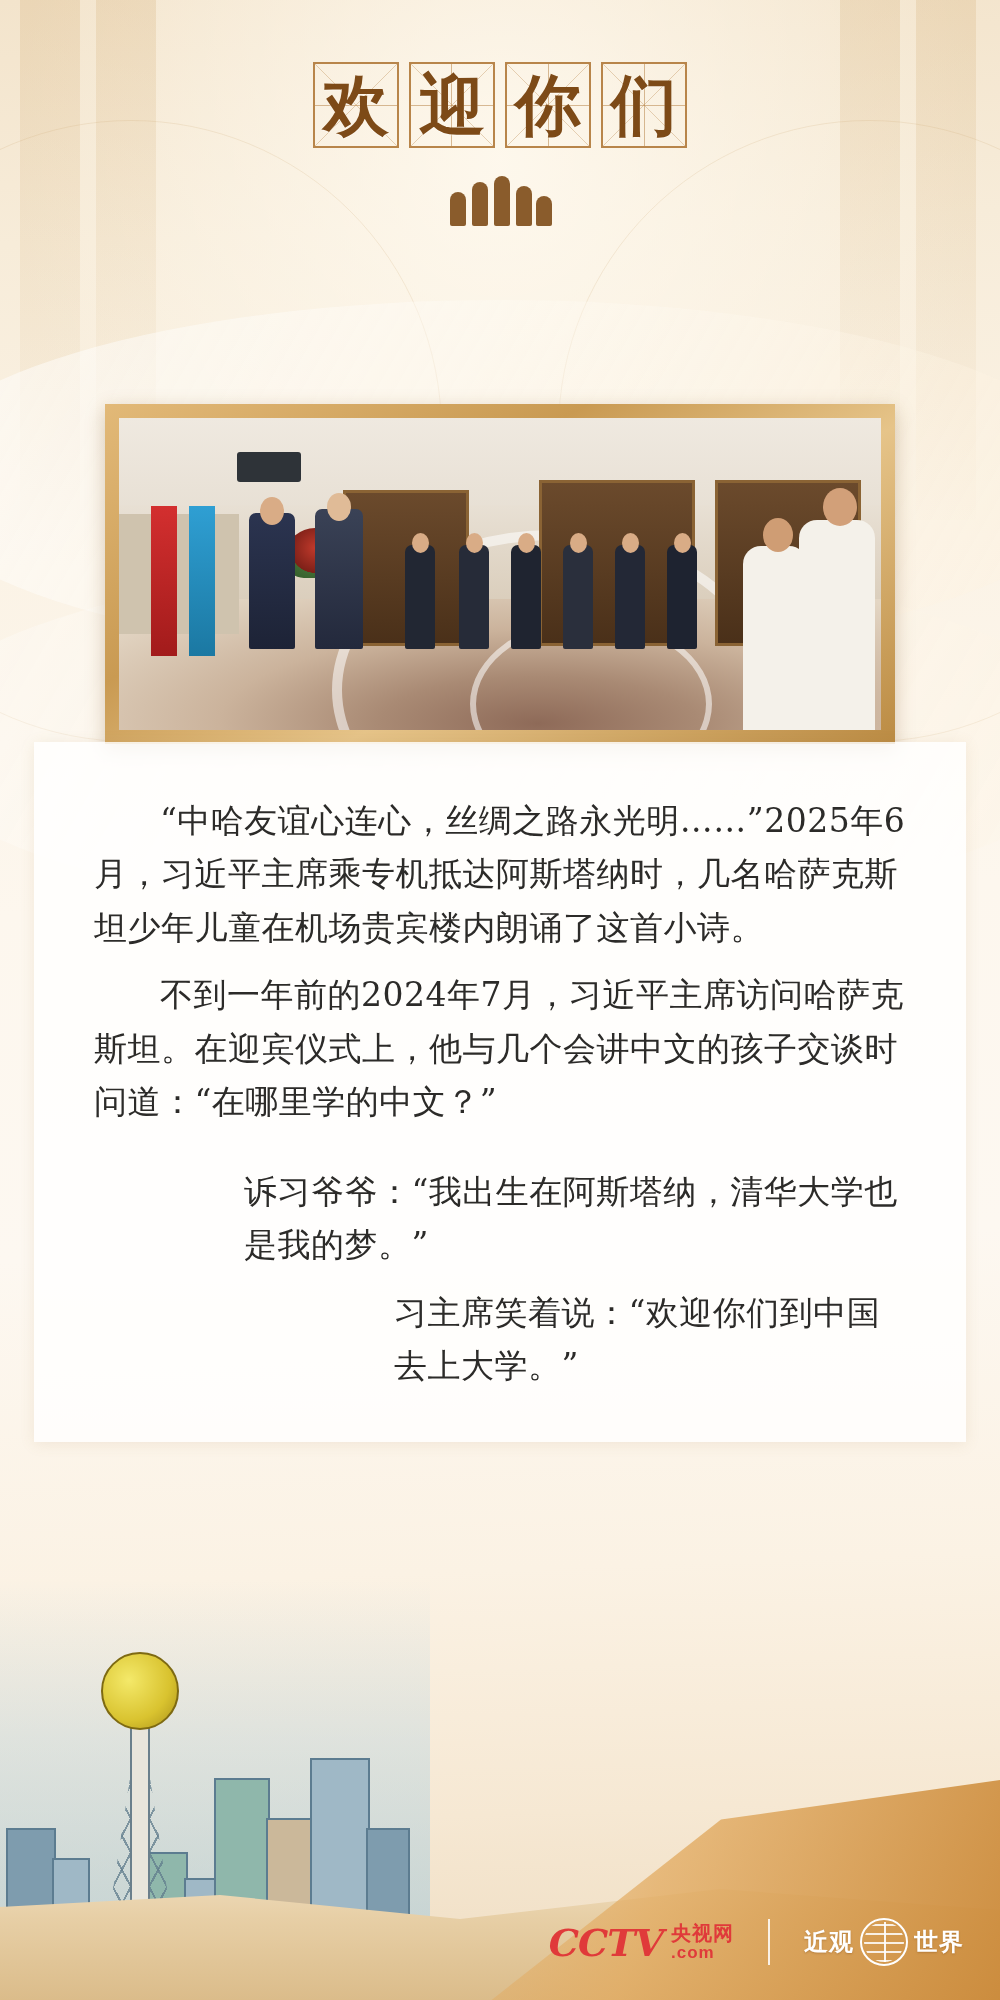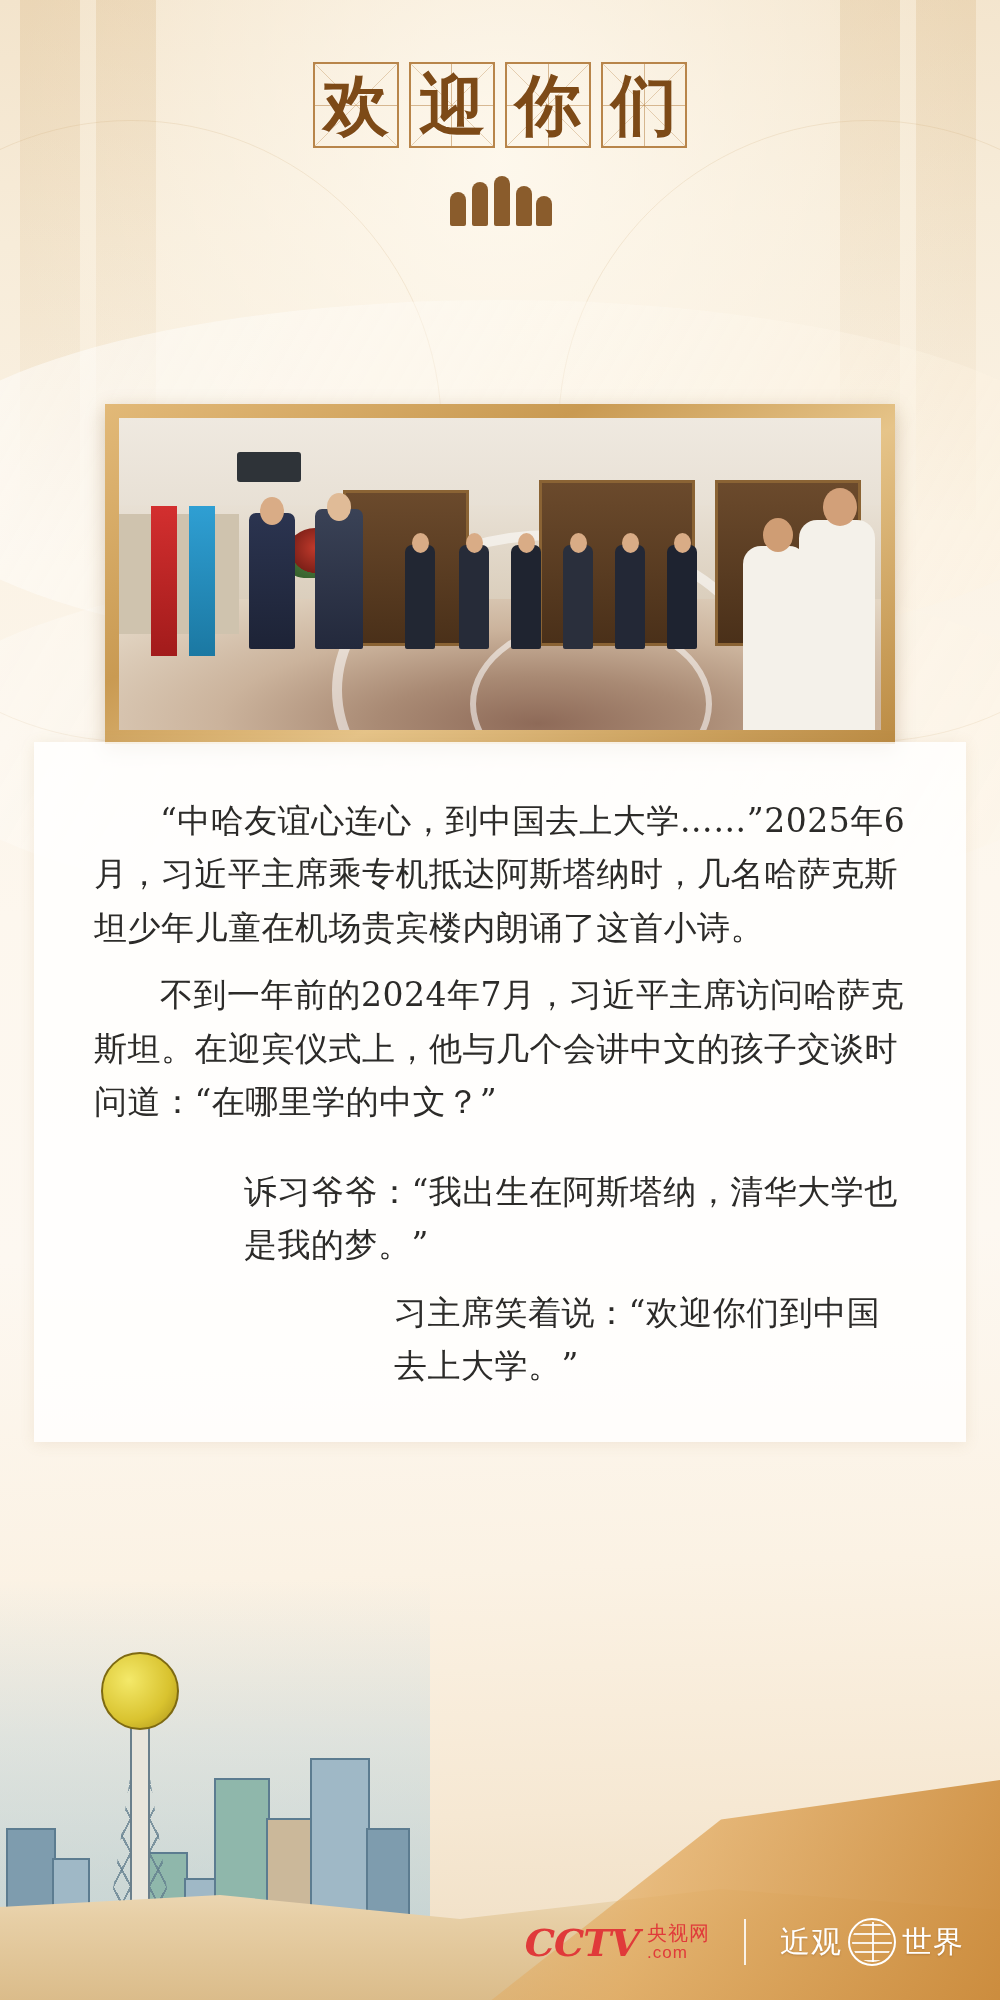--- a/index.html
+++ b/index.html
@@ -255,27 +255,27 @@
     font-size: 38px;
     color: #e03a3a;
     letter-spacing: -1px;
   }
   .cctv-cn {
     display: flex;
     flex-direction: column;
     line-height: 1.05;
     color: #e03a3a;
     font-family: "Liberation Sans", sans-serif;
-    font-weight: 400;
+    font-weight: 700;
   }
   .cctv-cn .cn { font-size: 20px; letter-spacing: 1px; }
   .cctv-cn .com { font-size: 17px; letter-spacing: 1px; }
   .divider-v { width: 2px; height: 46px; background: rgba(255,255,255,0.85); }
   .jg-logo { display:flex; align-items:center; gap:6px; color:#fff; }
-  .jg-text { font-family:"DejaVu Serif", serif; font-weight:400; font-size:30px; letter-spacing:1px;
+  .jg-text { font-family:"DejaVu Serif", serif; font-weight:700; font-size:24px; letter-spacing:1px;
     text-shadow: 0 1px 2px rgba(120,70,20,0.35); }
   .globe { width:44px; height:44px; border-radius:50%; border:2px solid #fff; position:relative; }
   .globe::before { content:""; position:absolute; inset:2px; border-radius:50%;
     background: repeating-linear-gradient(0deg, rgba(255,255,255,0.85) 0 2px, transparent 2px 9px); }
   .globe::after { content:""; position:absolute; left:50%; top:2px; bottom:2px; width:0; border-left:2px solid rgba(255,255,255,0.9); }
   .footer-sweep {
     position:absolute; right:0; bottom:0; width:620px; height:220px;
     background: linear-gradient(110deg, rgba(233,186,118,0.0) 0%, rgba(226,170,95,0.75) 45%, rgba(203,138,58,0.95) 100%);
     clip-path: polygon(18% 100%, 55% 18%, 100% 0, 100% 100%);
   }
@@ -360,21 +360,21 @@
 
       <div class="ph-girl-dress" style="right:74px; bottom:0; width:64px; height:184px;"></div>
       <div class="ph-head" style="right:88px; bottom:178px; width:30px; height:34px; background:#cf9d74;"></div>
       <div class="ph-girl-dress" style="right:6px; bottom:0; width:76px; height:210px;"></div>
       <div class="ph-head" style="right:24px; bottom:204px; width:34px; height:38px; background:#d2a079;"></div>
     </div>
   </div>
 
   <div class="article">
     <div class="article-inner">
-      <p class="para">“中哈友谊心连心，到中国去上大学……”2025年6月，习近平主席乘专机抵达阿斯塔纳时，几名哈萨克斯坦少年儿童在机场贵宾楼内朗诵了这首小诗。</p>
+      <p class="para">“中哈友谊心连心，丝绸之路永光明……”2025年6月，习近平主席乘专机抵达阿斯塔纳时，几名哈萨克斯坦少年儿童在机场贵宾楼内朗诵了这首小诗。</p>
       <p class="para">不到一年前的2024年7月，习近平主席访问哈萨克斯坦。在迎宾仪式上，他与几个会讲中文的孩子交谈时问道：“在哪里学的中文？”</p>
       <p class="para indent-3">诉习爷爷：“我出生在阿斯塔纳，清华大学也是我的梦。”</p>
       <p class="para indent-4">习主席笑着说：“欢迎你们到中国去上大学。”</p>
     </div>
   </div>
 
   <div class="cityband">
     <div class="sky-wash"></div>
 
     <div class="bldg dark" style="left:6px;  width:46px;  height:120px;"></div>

